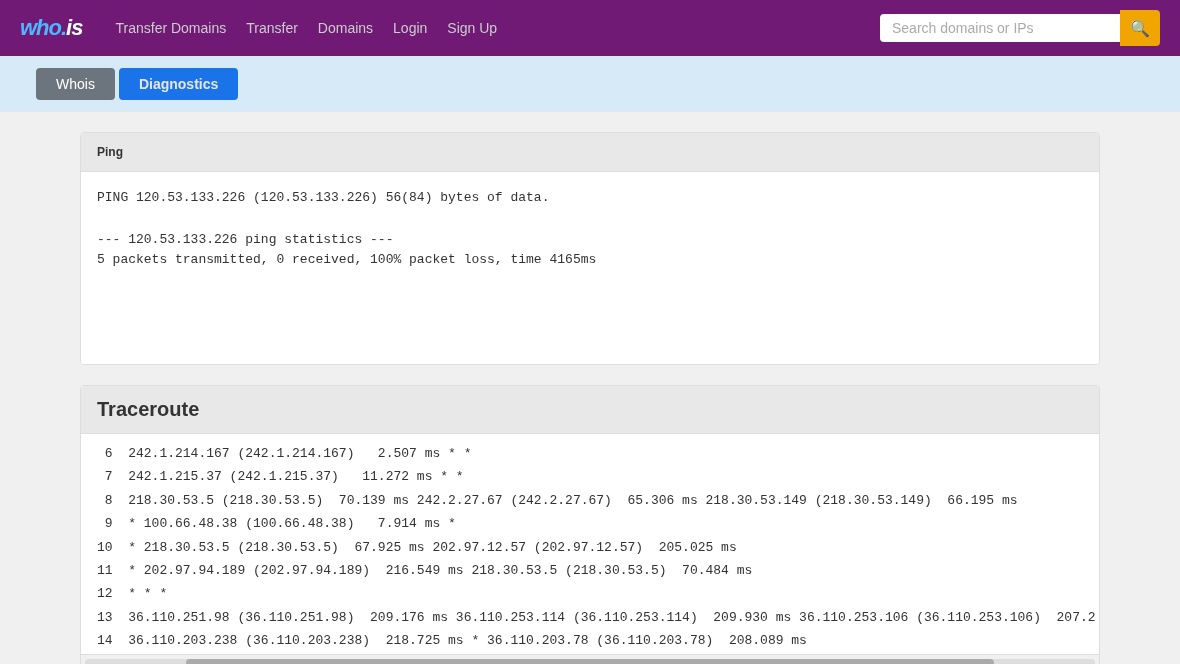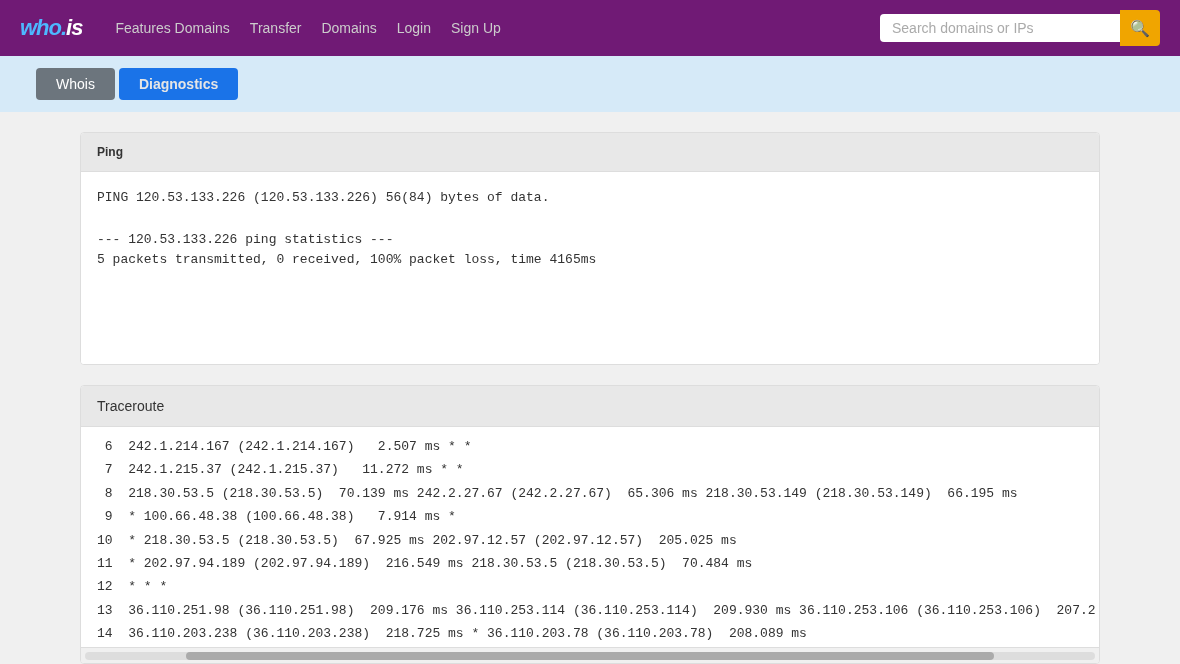--- a/index.html
+++ b/index.html
@@ -125,22 +125,22 @@
     
     .traceroute-section {
       background: #fff;
       border: 1px solid #ddd;
       border-radius: 4px;
       overflow: hidden;
     }
     .traceroute-header {
       background: #e8e8e8;
       padding: 12px 16px;
-      font-size: 14px;
-      font-weight: normal;
+      font-size: 20px;
+      font-weight: bold;
       color: #333;
       border-bottom: 1px solid #ddd;
     }
     .traceroute-body {
       position: relative;
       max-height: 220px;
       overflow: hidden;
     }
     .traceroute-scroll {
       overflow-y: auto;
@@ -181,21 +181,21 @@
     }
   </style>
 </head>
 <body>
 
 <nav class="navbar">
   <div class="navbar-logo">
     <span>who.<span style="color:#fff">is</span></span>
   </div>
   <div class="navbar-links">
-    <a href="#">Features Domains</a>
+    <a href="#">Transfer Domains</a>
     <a href="#">Transfer</a>
     <a href="#">Domains</a>
     <a href="#">Login</a>
     <a href="#">Sign Up</a>
   </div>
   <div class="search-container">
     <input type="text" class="search-input" placeholder="Search domains or IPs" style="">
     <button class="search-btn">
       <span>🔍</span>
     </button>

